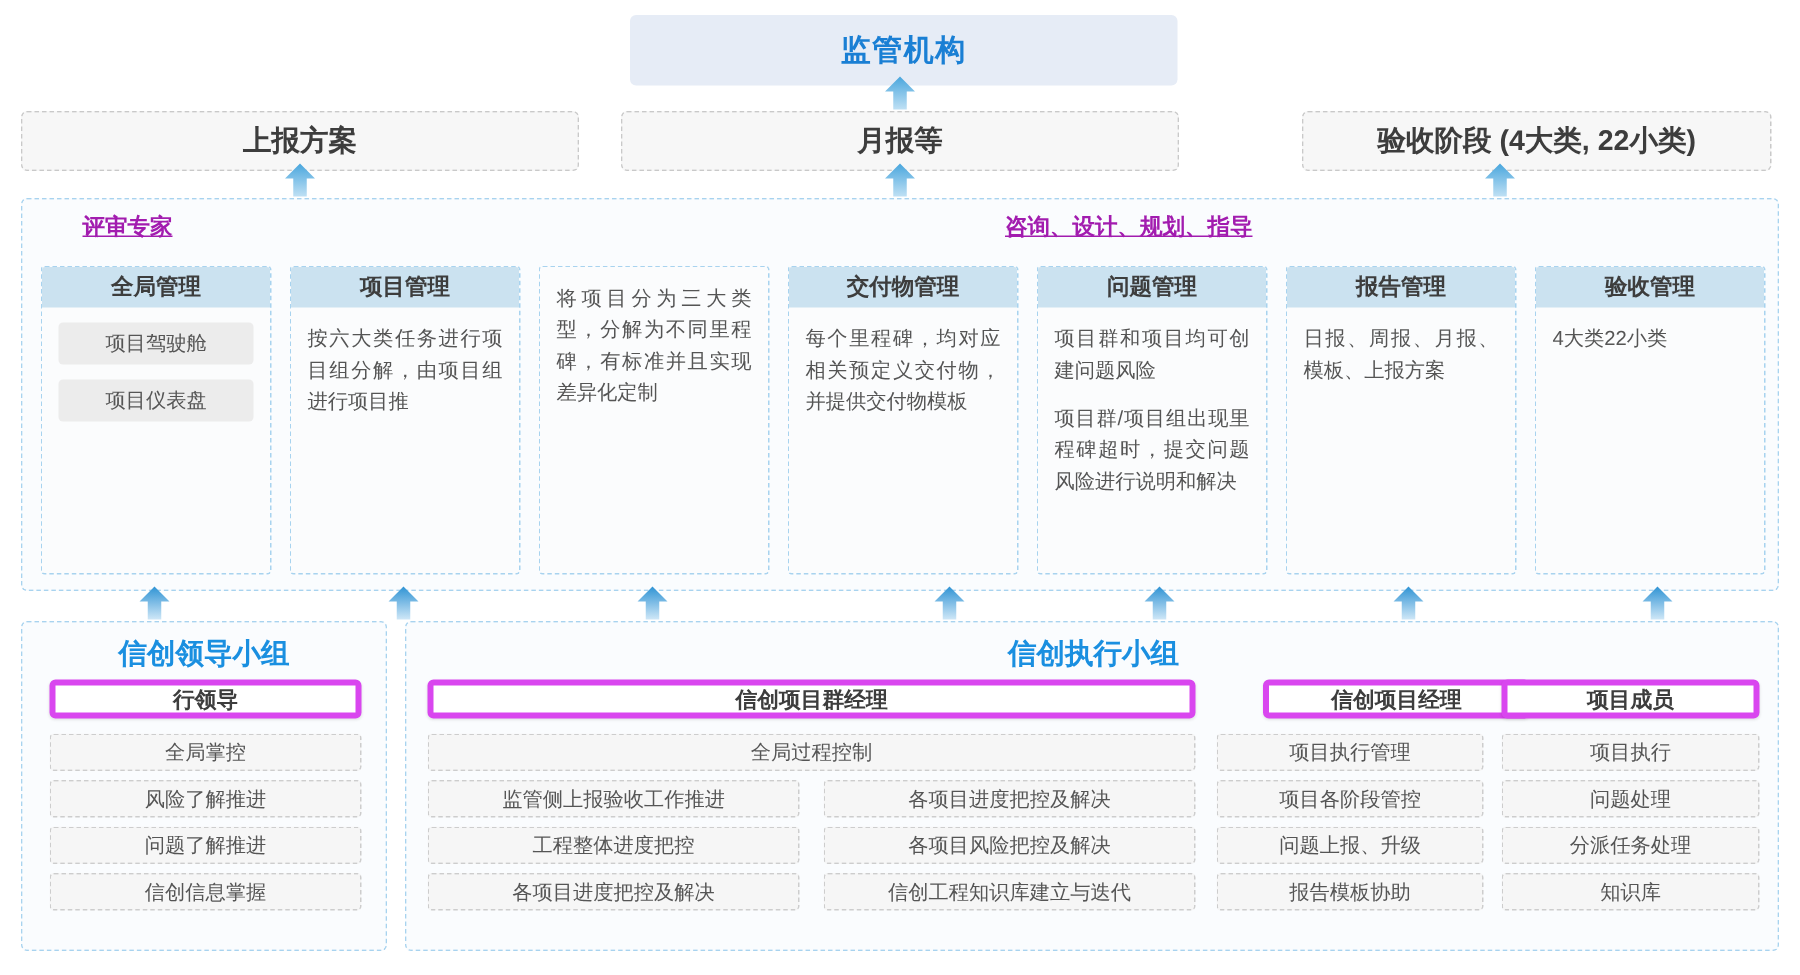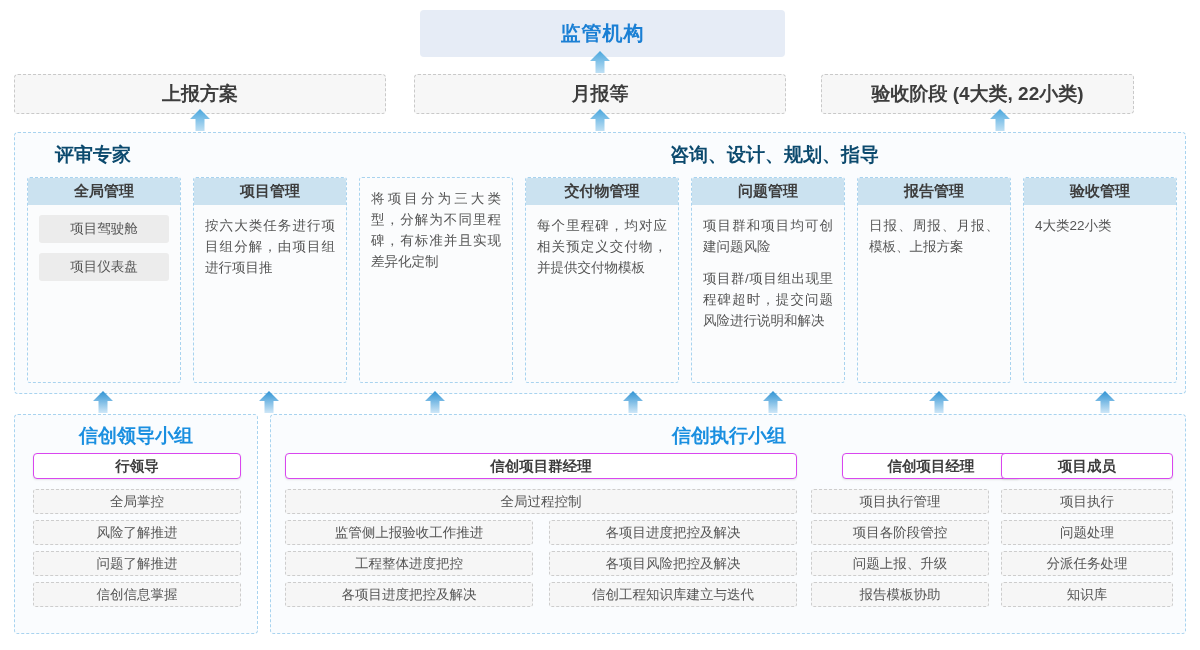--- a/index.html
+++ b/index.html
@@ -26,39 +26,39 @@
   
   .report-row { position: absolute; left: 0; top: 74px; width: 1200px; height: 40px; }
   .report-box {
     position: absolute; top: 0; height: 40px;
     display: flex; align-items: center; justify-content: center;
     border: 1px dashed #c9c9c9; background: #f7f7f7; border-radius: 4px;
   }
   .report-box span { color: #3d3d3d; font-weight: bold; font-size: 19px; }
   #rb0 { left: 14px;  width: 372px; }
   #rb1 { left: 414px; width: 372px; }
-  #rb2 { left: 821px; width: 313px; text-align: right; }
+  #rb2 { left: 868px; width: 313px; text-align: right; }
 
   
   .arrow {
     position: absolute; width: 22px; height: 24px;
   }
   .arrow svg { display: block; width: 22px; height: 24px; }
 
   
   .mid-band {
     position: absolute; left: 14px; top: 132px;
     width: 1172px; height: 262px;
     border: 1px dashed #a8d3ef;
     background: #fafcfe;
     border-radius: 4px;
   }
   .mid-title {
     position: absolute; top: 9px;
-    color: #0c4a6e; font-weight: bold; font-size: 19px;
+    color: #a21caf; font-weight: bold; font-size: 15px; text-decoration: underline;
   }
   #mt-left  { left: 40px; }
   #mt-right { left: 655px; }
 
   .col {
     position: absolute; top: 44px;
     width: 154px; height: 206px;
     border: 1px dashed #a8d3ef;
     background: #fbfcfd;
     border-radius: 3px;
@@ -95,21 +95,21 @@
   .grp-title {
     position: absolute; top: 8px;
     color: #1a8fe0; font-weight: bold; font-size: 19px;
     width: 100%; text-align: center;
   }
   #grp-exec .grp-title { width: 916px; }
 
   .role-head {
     position: absolute;
     height: 26px; background: #ffffff;
-    border: 1px solid #d946ef;
+    border: 4px solid #d946ef;
     border-radius: 4px;
     box-shadow: 0 1px 2px rgba(0,0,0,0.10);
     display: flex; align-items: center; justify-content: center;
   }
   .role-head span { font-size: 14.5px; font-weight: bold; color: #3d3d3d; }
 
   .task {
     position: absolute;
     height: 25px;
     border: 1px dashed #cdcdcd;

